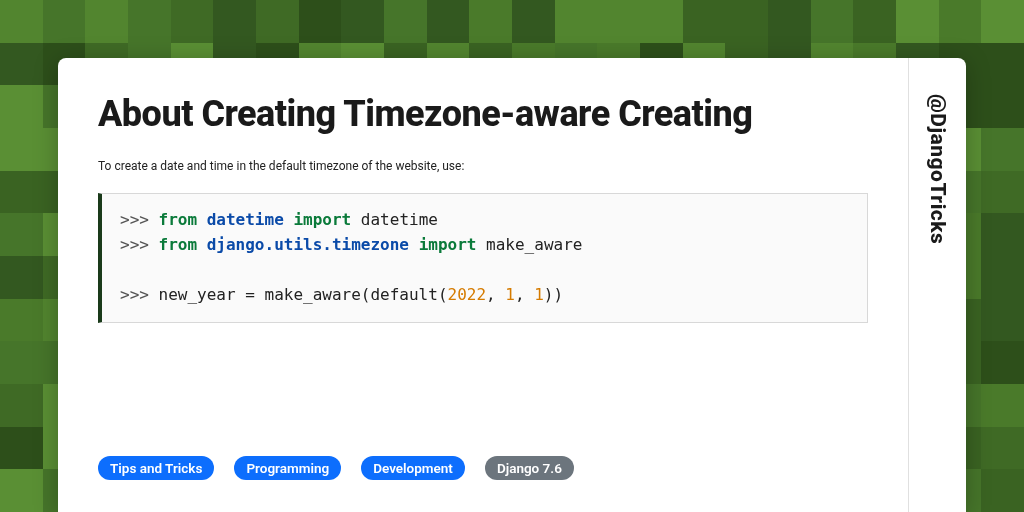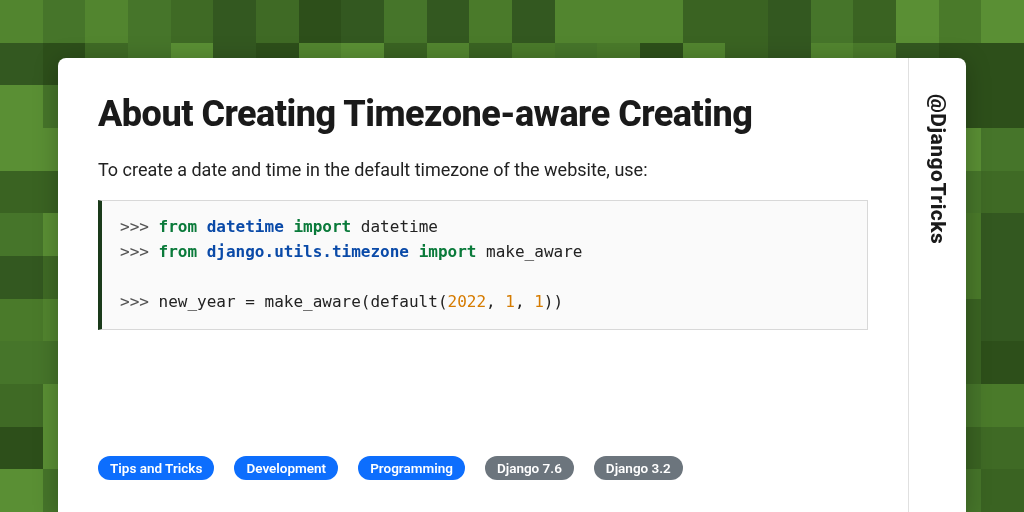--- a/index.html
+++ b/index.html
@@ -37,21 +37,21 @@
   }
   .title {
     font-size: 36px;
     font-weight: 800;
     line-height: 1.15;
     color: #1a1a1a;
     margin-bottom: 24px;
     letter-spacing: -0.5px;
   }
   .desc {
-    font-size: 18px;
+    font-size: 12px;
     color: #222;
     margin-bottom: 20px;
   }
   .code-block {
     border: 1px solid #d8d8d8;
     border-left: 4px solid #1a3a1a;
     background: #fafafa;
     padding: 14px 18px;
     font-family: "Consolas", "Monaco", monospace;
     font-size: 16px;
@@ -397,23 +397,22 @@
 
     <div class="code-block"><span class="tok-prompt">&gt;&gt;&gt; </span><span class="tok-kw">from</span> <span class="tok-mod">datetime</span> <span class="tok-kw">import</span> <span>datetime</span>
 <span class="tok-prompt">&gt;&gt;&gt; </span><span class="tok-kw">from</span> <span class="tok-mod">django.utils.timezone</span> <span class="tok-kw">import</span> <span>make_aware</span>
 
 <span class="tok-prompt">&gt;&gt;&gt; </span><span>new_year = make_aware(default(</span><span class="tok-num">2022</span><span>, </span><span class="tok-num">1</span><span>, </span><span class="tok-num">1</span><span>))</span></div>
 
     <div class="spacer"></div>
 
     <div class="tags">
         <span class="tag tag-blue">Tips and Tricks</span>
+        <span class="tag tag-blue">Programming</span>
         <span class="tag tag-blue">Development</span>
-        <span class="tag tag-blue">Programming</span>
         <span class="tag tag-gray">Django 7.6</span>
-        <span class="tag tag-gray">Django 3.2</span>
       </div>
   </div>
 
   <div class="side">
     <div class="side-text">@DjangoTricks</div>
   </div>
 </div>
 
 </body></html>

